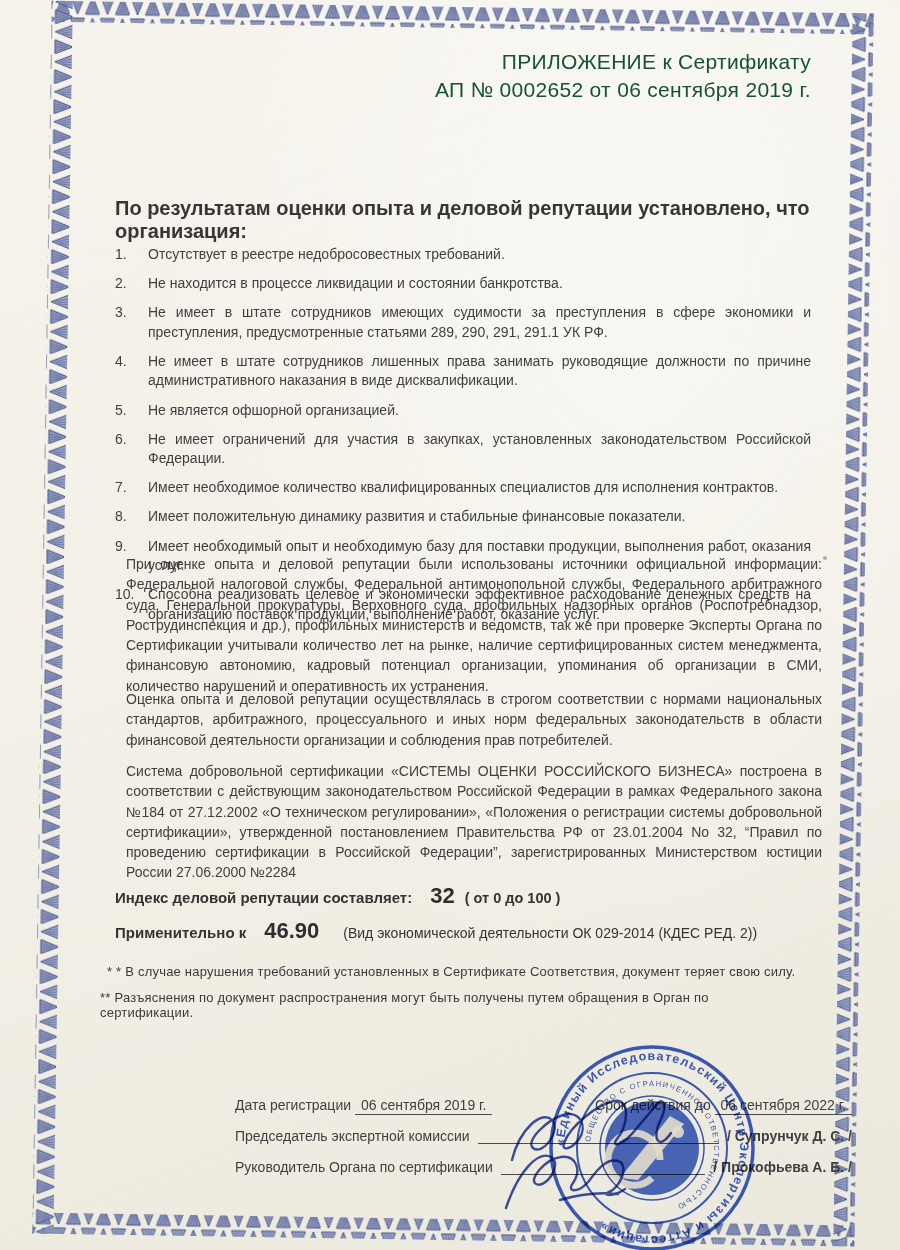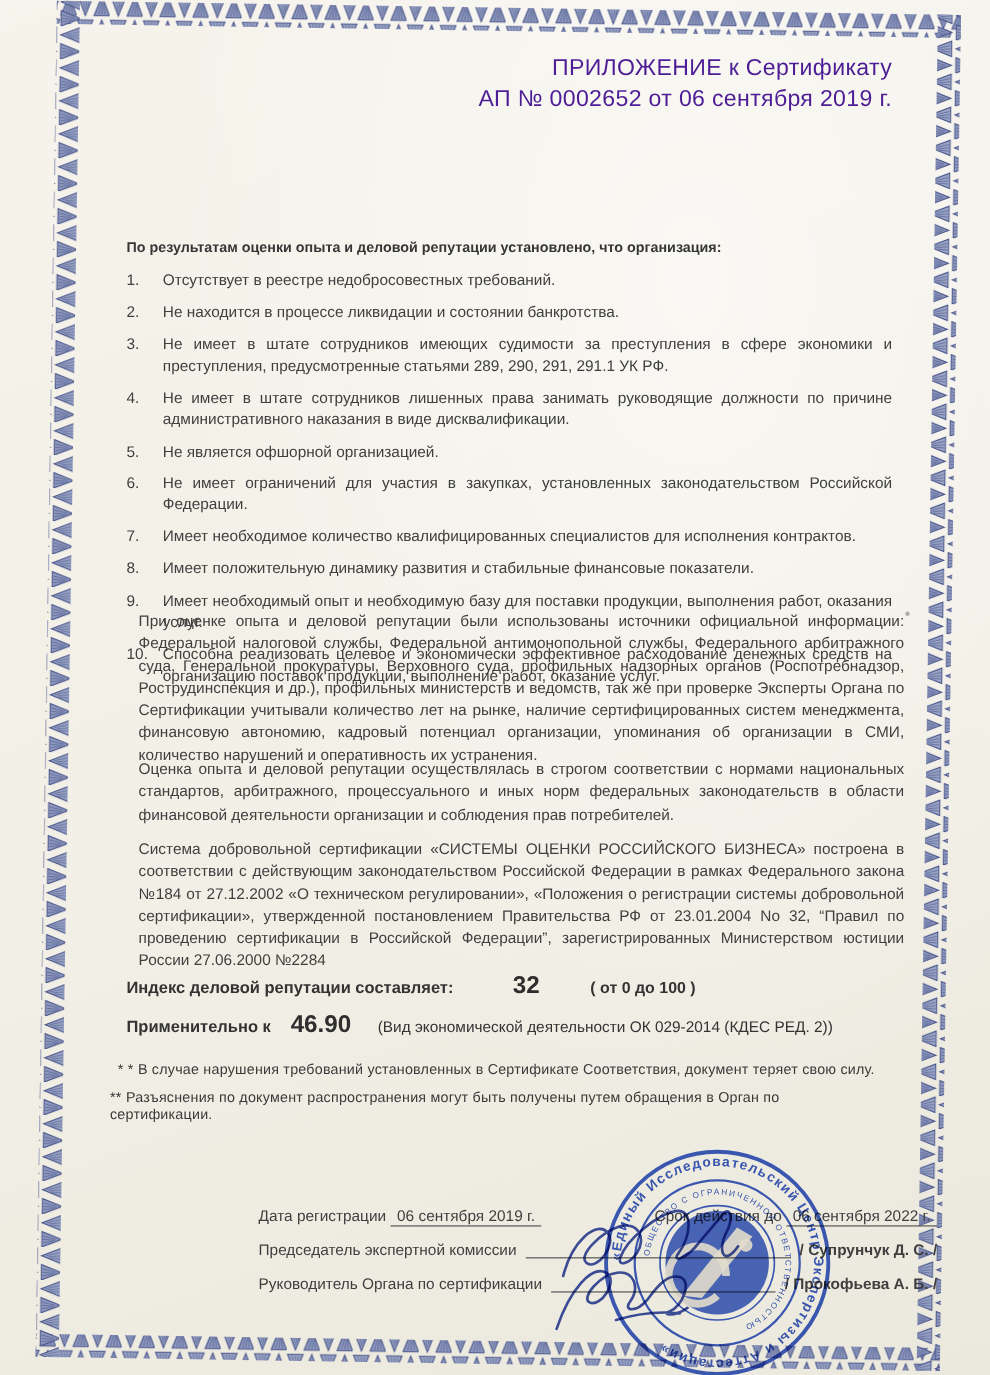--- a/index.html
+++ b/index.html
@@ -7,24 +7,24 @@
     width:900px;height:1250px;overflow:hidden;position:relative;
     font-family:"Liberation Sans",sans-serif;
     background:
       radial-gradient(ellipse at 70% 20%, rgba(255,255,255,.5), rgba(255,255,255,0) 55%),
       linear-gradient(160deg,#f6f3ec 0%,#f2efe6 55%,#ebe8dd 100%);
     color:#3f3f3f;
   }
   .abs{position:absolute;}
   .content-block{position:absolute;left:115px;width:696px;}
   .title{
-    text-align:right;padding-right:16px;color:#4c1d95;
+    text-align:right;padding-right:16px;color:#14532d;
     font-size:21px;line-height:1.35;letter-spacing:.3px;
   }
-  .intro{font-weight:bold;font-size:13px;color:#363636;margin-top:20px;}
+  .intro{font-weight:bold;font-size:20px;color:#363636;}
   .olist .li{display:flex;margin-bottom:9.5px;font-size:14px;line-height:1.4;}
   .olist .num{width:33px;flex:0 0 33px;}
   .olist .txt{flex:1;text-align:justify;}
   .para{font-size:14px;line-height:1.45;text-align:justify;margin-left:11px;}
   .idx-row{display:flex;align-items:baseline;font-size:15px;font-weight:bold;color:#333;}
   .idx-value{font-size:22px;margin:0 10px 0 18px;color:#2e2e2e;}
   .idx-range{font-size:14.5px;}
   .idx-note{font-size:14px;font-weight:normal;margin-left:14px;}
   .footnote{font-size:13px;color:#3a3a3a;letter-spacing:.2px;}
   .footnote .marker{margin-right:4px;}
@@ -111,21 +111,21 @@
   <div class="li">
     <span class="num">10.</span>
     <span class="txt">Способна реализовать целевое и экономически эффективное расходование денежных средств на организацию поставок продукции, выполнение работ, оказание услуг.</span>
   </div>
 </div>
 
 <div class="content-block para" style="top:554px;">При оценке опыта и деловой репутации были использованы источники официальной информации: Федеральной налоговой службы, Федеральной антимонопольной службы, Федерального арбитражного суда, Генеральной прокуратуры, Верховного суда, профильных надзорных органов (Роспотребнадзор, Рострудинспекция и др.), профильных министерств и ведомств, так же при проверке Эксперты Органа по Сертификации учитывали количество лет на рынке, наличие сертифицированных систем менеджмента, финансовую автономию, кадровый потенциал организации, упоминания об организации в СМИ, количество нарушений и оперативность их устранения.</div>
 <div class="content-block para" style="top:689px;">Оценка опыта и деловой репутации осуществлялась в строгом соответствии с нормами национальных стандартов, арбитражного, процессуального и иных норм федеральных законодательств в области финансовой деятельности организации и соблюдения прав потребителей.</div>
 <div class="content-block para" style="top:761px;">Система добровольной сертификации «СИСТЕМЫ ОЦЕНКИ РОССИЙСКОГО БИЗНЕСА» построена в соответствии с действующим законодательством Российской Федерации в рамках Федерального закона №184 от 27.12.2002 «О техническом регулировании», «Положения о регистрации системы добровольной сертификации», утвержденной постановлением Правительства РФ от 23.01.2004 No 32, “Правил по проведению сертификации в Российской Федерации”, зарегистрированных Министерством юстиции России 27.06.2000 №2284</div>
 
-<div class="content-block idx-row" style="top:883px;gap:36px;">
+<div class="content-block idx-row" style="top:883px;">
   <span>Индекс деловой репутации составляет:</span>
   <span class="idx-value">32</span>
   <span class="idx-range">( от 0 до 100 )</span>
 </div>
 <div class="content-block idx-row" style="top:918px;">
   <span>Применительно к</span>
   <span class="idx-value">46.90</span>
   <span class="idx-note">(Вид экономической деятельности ОК 029-2014 (КДЕС РЕД. 2))</span>
 </div>
 

